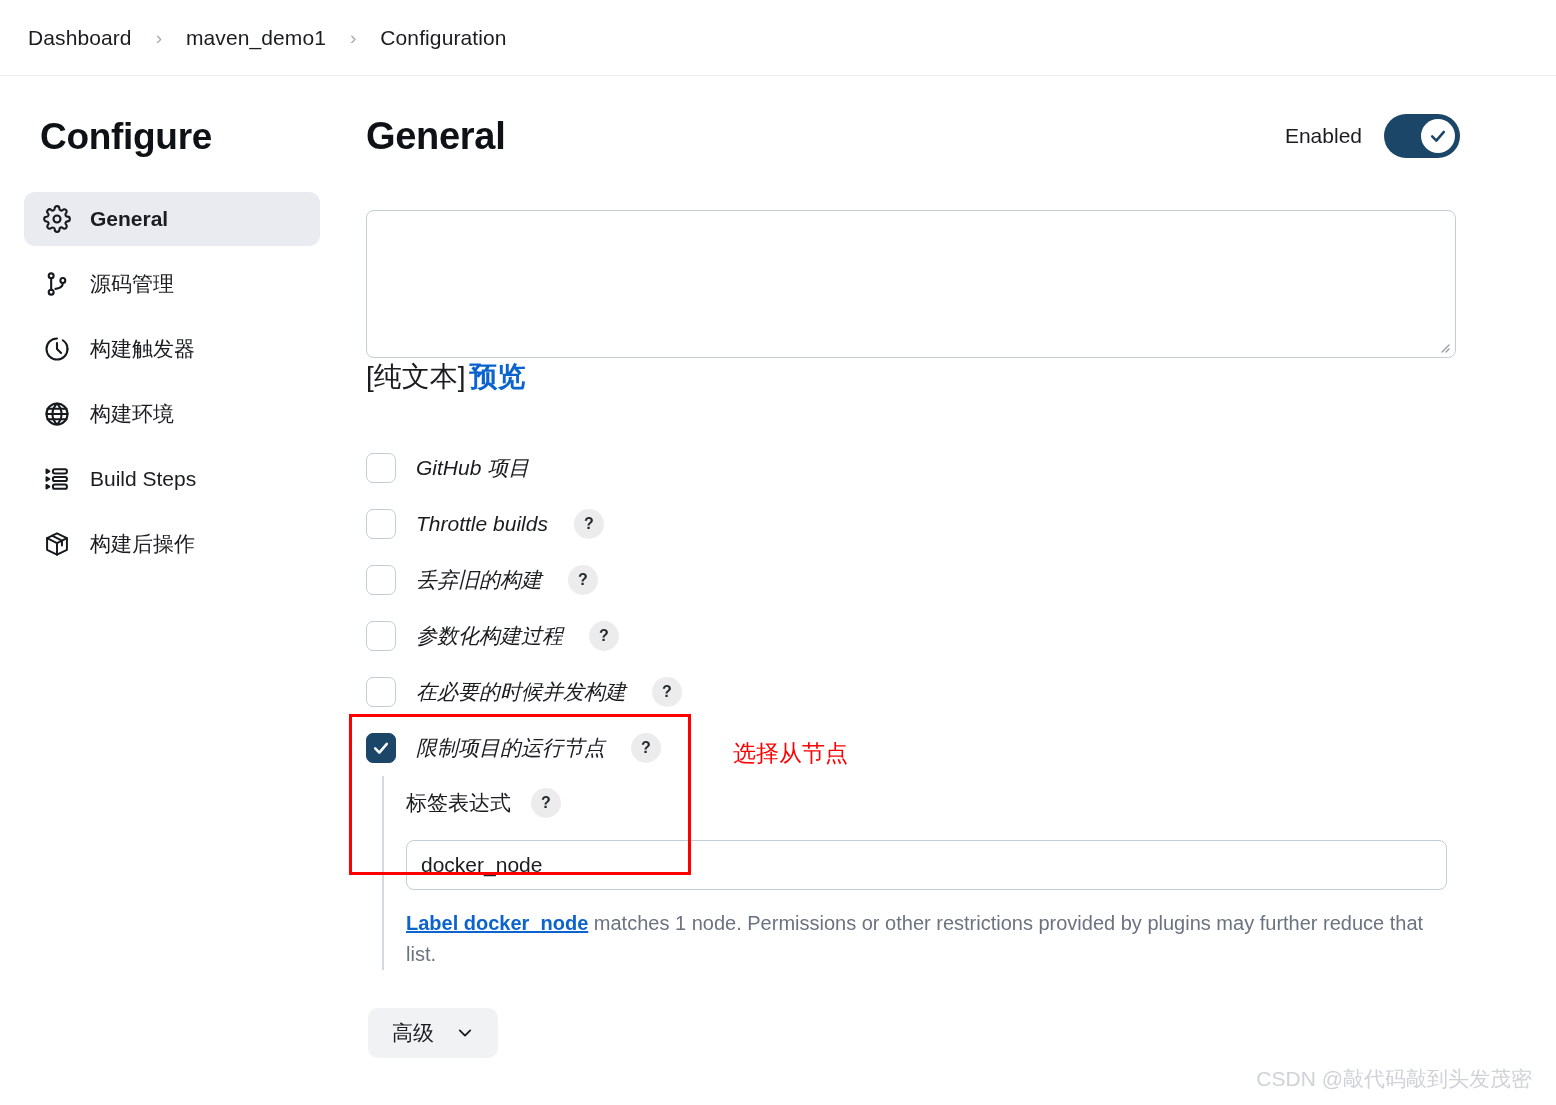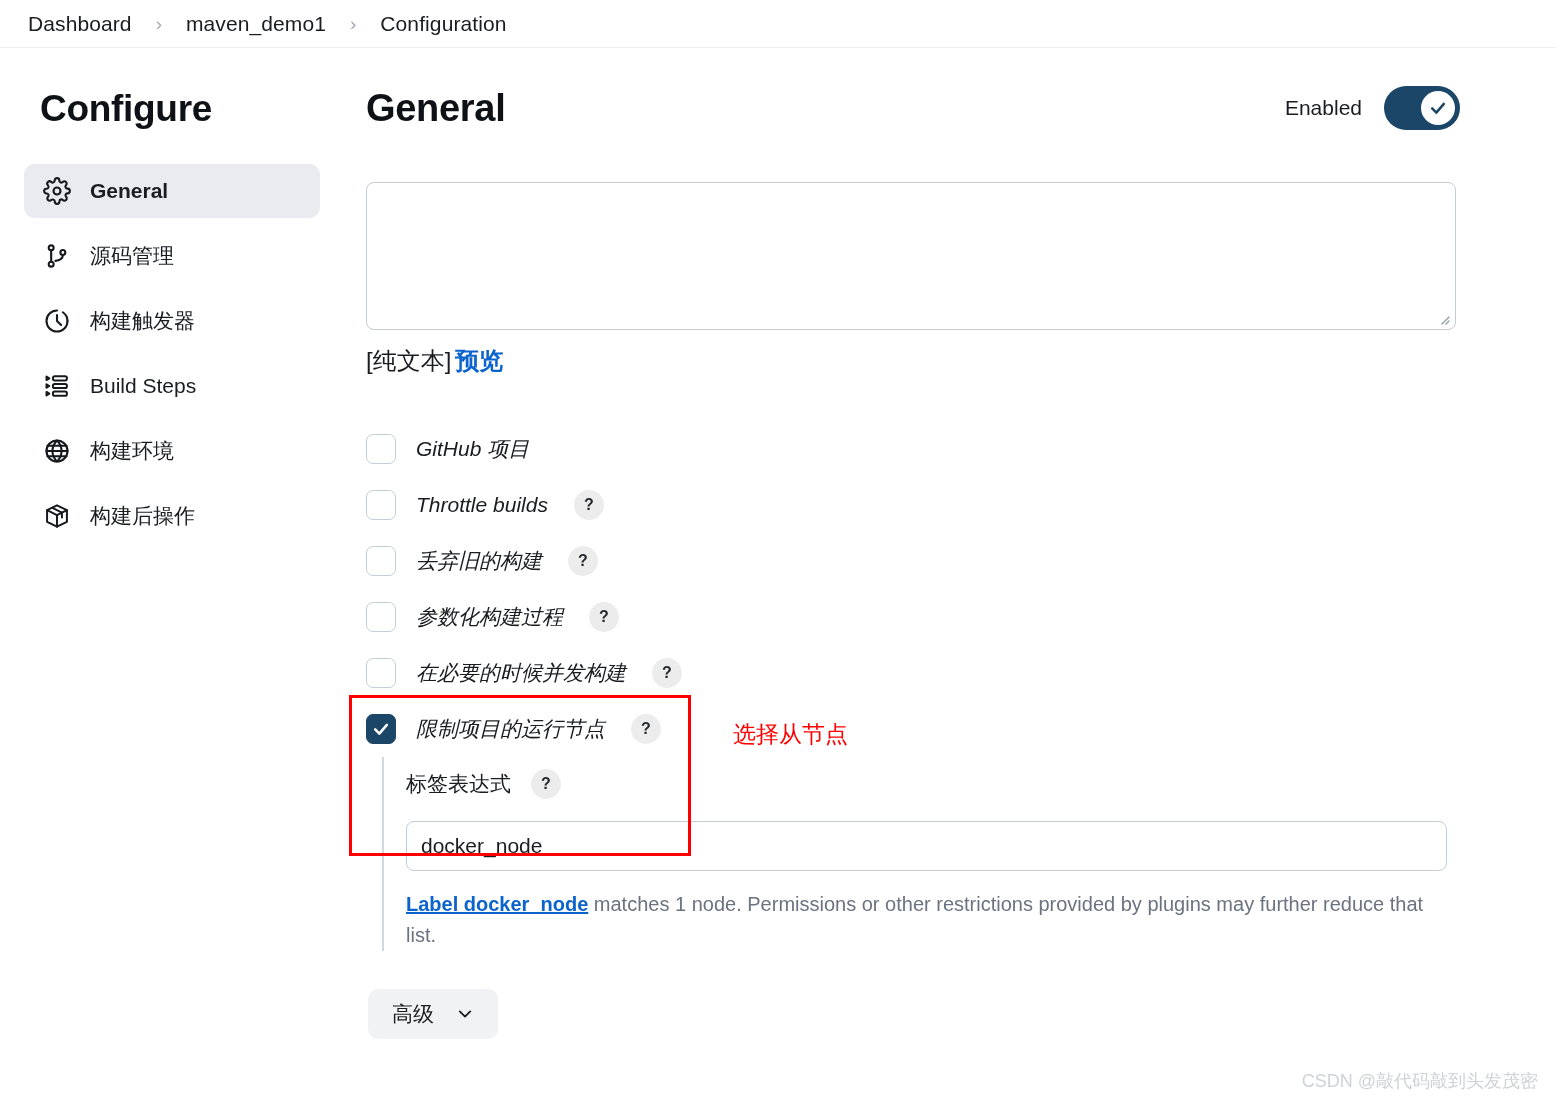--- a/index.html
+++ b/index.html
@@ -8,21 +8,21 @@
     width: 1556px;
     height: 1105px;
     background: #ffffff;
     font-family: "Liberation Sans", "DejaVu Sans", sans-serif;
     color: #1a1c20;
     overflow: hidden;
   }
 
   
   .breadcrumb-bar {
-    height: 48px;
+    height: 76px;
     display: flex;
     align-items: center;
     padding-left: 22px;
     border-bottom: 1px solid #eceef1;
     gap: 0;
   }
   .crumb {
     font-size: 21px;
     color: #1a1c20;
     letter-spacing: .1px;
@@ -131,22 +131,22 @@
     position: relative;
   }
   .resize-handle {
     position: absolute;
     right: 5px; bottom: 4px;
     width: 16px; height: 16px;
     pointer-events: none;
   }
   .resize-handle svg { display: block; }
   .plain-line {
-    margin-top: 15px;
-    font-size: 24px;
+    margin-top: 0;
+    font-size: 28px;
     color: #1a1c20;
   }
   .plain-line .preview-link {
     color: #0b63ce;
     font-weight: 700;
     cursor: pointer;
     margin-left: 4px;
   }
 
   
@@ -262,23 +262,23 @@
     display: inline-flex;
     align-items: center;
     gap: 22px;
     cursor: pointer;
   }
   .advanced-btn svg { width: 18px; height: 18px; display: block; }
 
   
   .watermark {
     position: absolute;
-    right: 18px;
+    right: 24px;
     bottom: 12px;
-    font-size: 18px;
+    font-size: 21px;
     color: #cfd2d6;
     white-space: nowrap;
   }
 </style>
 </head>
 <body>
 
 <div class="breadcrumb-bar">
   <span class="crumb">Dashboard</span>
   <span class="crumb-sep">›</span>
@@ -321,42 +321,42 @@
           <path d="M12 3a9 9 0 1 0 9 9"></path>
           <path d="M21 12a9 9 0 0 0-4-7.5"></path>
           <path d="M12 7v5l3.5 3.5"></path>
         </svg>
       </span>
       <span class="nav-label">构建触发器</span>
     </div>
 
     <div class="nav-item">
       <span class="nav-icon">
+        <svg viewBox="0 0 24 24" fill="none" stroke="#16191d" stroke-width="1.8" stroke-linecap="round" stroke-linejoin="round">
+          <circle cx="12" cy="12" r="9"></circle>
+          <path d="M3 12h18"></path>
+          <path d="M3.8 7.5h16.4M3.8 16.5h16.4"></path>
+          <path d="M12 3c2.6 2.6 3.9 5.8 3.9 9s-1.3 6.4-3.9 9c-2.6-2.6-3.9-5.8-3.9-9S9.4 5.6 12 3z"></path>
+        </svg>
+      </span>
+      <span class="nav-label">构建环境</span>
+    </div>
+
+    <div class="nav-item">
+      <span class="nav-icon">
         <svg viewBox="0 0 24 24" fill="none" stroke="#16191d" stroke-width="1.7" stroke-linecap="round" stroke-linejoin="round">
           <rect x="8.5" y="3.6" width="12" height="3.6" rx="1.6"></rect>
           <rect x="8.5" y="10.2" width="12" height="3.6" rx="1.6"></rect>
           <rect x="8.5" y="16.8" width="12" height="3.6" rx="1.6"></rect>
           <path d="M3 3.9l2.4 1.5L3 6.9z" fill="#16191d"></path>
           <path d="M3 10.5l2.4 1.5L3 13.5z" fill="#16191d"></path>
           <path d="M3 17.1l2.4 1.5L3 20.1z" fill="#16191d"></path>
         </svg>
       </span>
       <span class="nav-label">Build Steps</span>
-    </div>
-
-    <div class="nav-item">
-      <span class="nav-icon">
-        <svg viewBox="0 0 24 24" fill="none" stroke="#16191d" stroke-width="1.8" stroke-linecap="round" stroke-linejoin="round">
-          <circle cx="12" cy="12" r="9"></circle>
-          <path d="M3 12h18"></path>
-          <path d="M3.8 7.5h16.4M3.8 16.5h16.4"></path>
-          <path d="M12 3c2.6 2.6 3.9 5.8 3.9 9s-1.3 6.4-3.9 9c-2.6-2.6-3.9-5.8-3.9-9S9.4 5.6 12 3z"></path>
-        </svg>
-      </span>
-      <span class="nav-label">构建环境</span>
     </div>
 
     <div class="nav-item">
       <span class="nav-icon">
         <svg viewBox="0 0 24 24" fill="none" stroke="#16191d" stroke-width="1.7" stroke-linecap="round" stroke-linejoin="round">
           <path d="M12 2.8 20.5 7v10L12 21.2 3.5 17V7z"></path>
           <path d="M3.5 7 12 11.3 20.5 7"></path>
           <path d="M12 11.3v9.9"></path>
           <path d="M7.75 4.9 16.25 9.2v4"></path>
         </svg>

